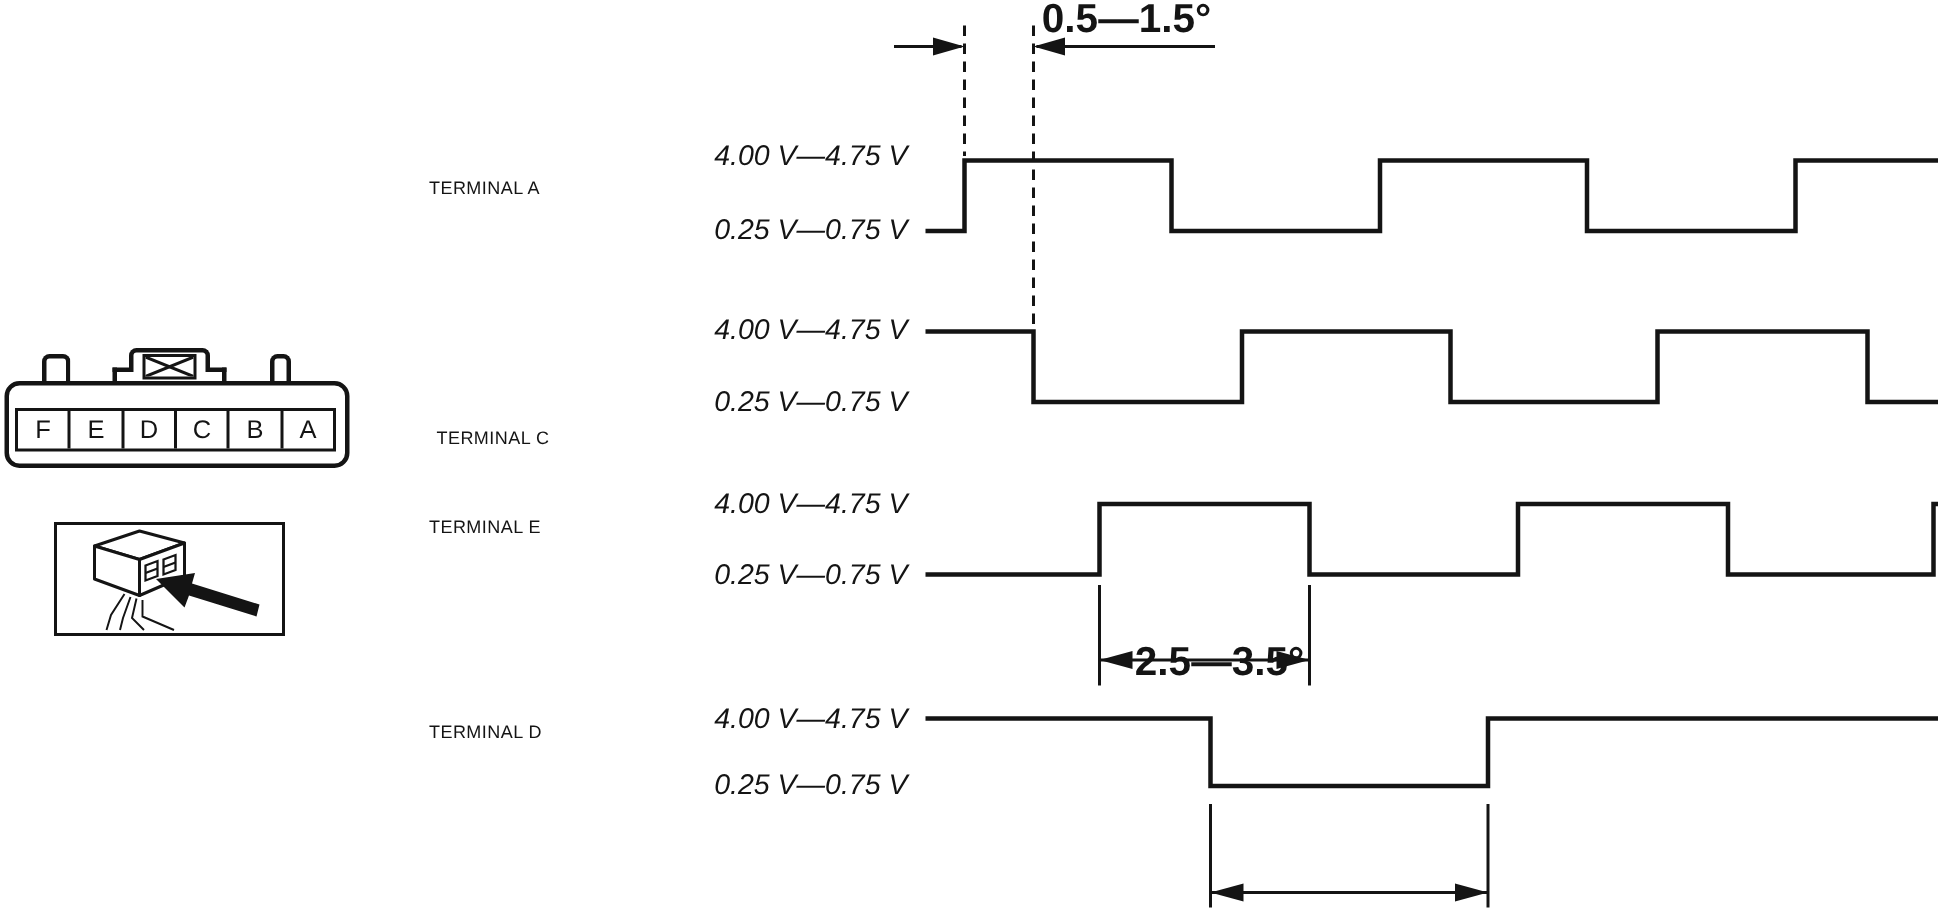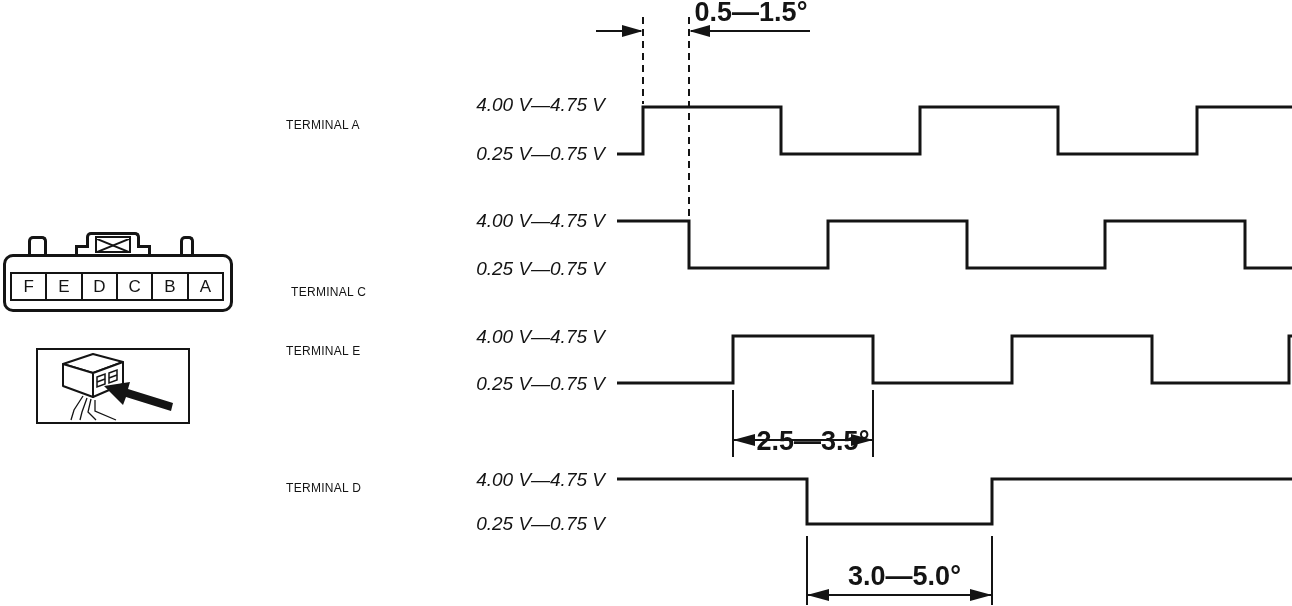--- a/index.html
+++ b/index.html
@@ -138,15 +138,14 @@
     <div class="lbl volt" style="left:435px; top:373px;">0.25 V—0.75 V</div>
   </div>
   <div>
     <div class="lbl term" style="left:286px; top:477px;">TERMINAL D</div>
     <div class="lbl volt" style="left:435px; top:469px;">4.00 V—4.75 V</div>
     <div class="lbl volt" style="left:435px; top:513px;">0.25 V—0.75 V</div>
   </div>
 
   <div class="lbl dim" style="left:690px; top:1px;   width:122px;">0.5—1.5°</div>
   <div class="lbl dim" style="left:740px; top:410px; width:146px;margin-top:20px;">2.5—3.5°</div>
-  <div class="lbl dim" style="left:807px; top:565px; width:195px;">3.0—5.0°</div>
 
 </div>
 
 </body></html>

